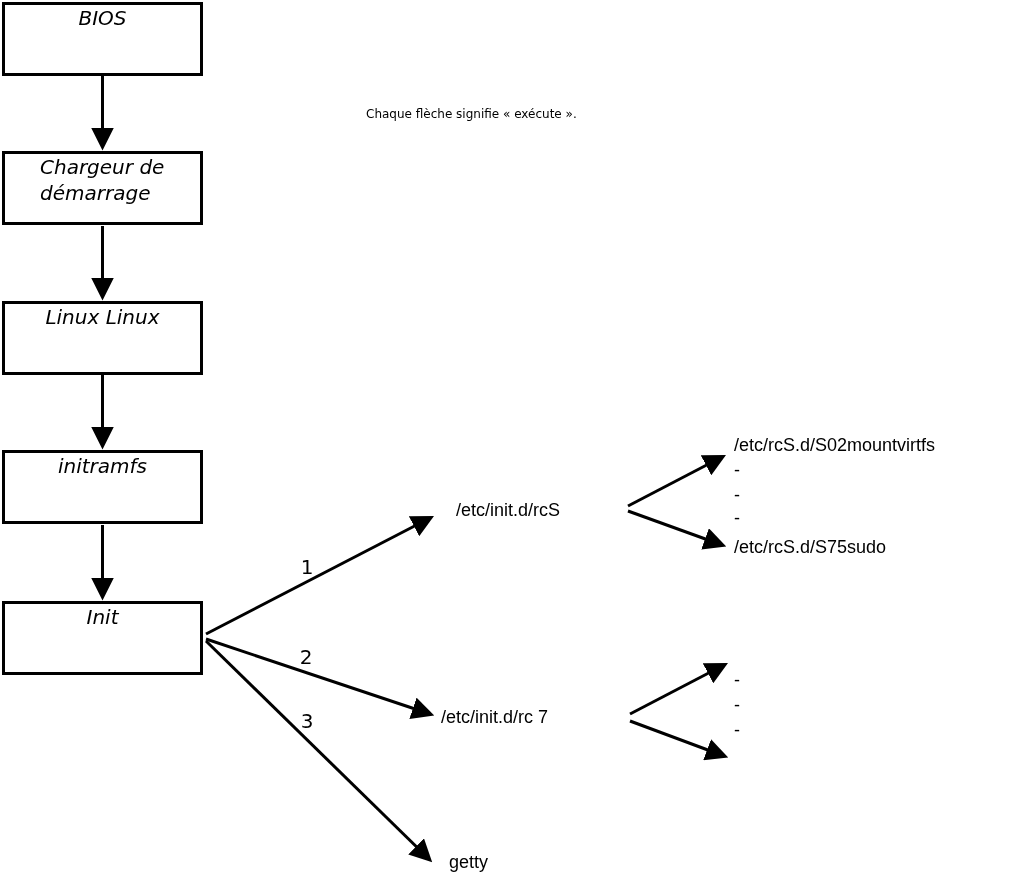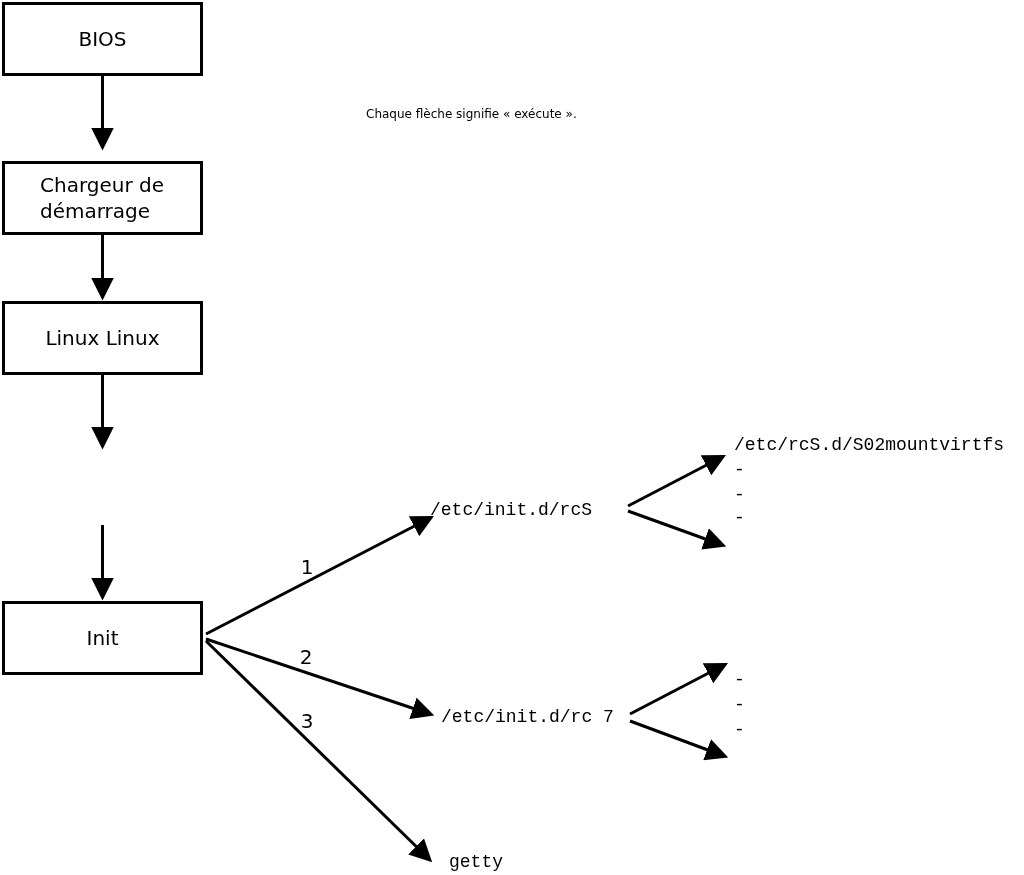--- a/index.html
+++ b/index.html
@@ -15,44 +15,45 @@
   }
   #wires { position:absolute; left:0; top:0; color: var(--line); }
   .box {
     position: absolute;
     left: 2px;
     width: 195px;
     height: 68px;
     border: 3px solid var(--line);
     background: var(--boxfill);
     display: flex;
-    align-items: center;
+    align-items: flex-start;
     justify-content: center;
     font-size: 20px;
     line-height: 1.3;
+    font-style: italic;
   }
   .box .lbl { text-align: center; }
   .box .lbl.wrap { width: 125px; text-align: left; }
   .note {
     position: absolute;
     left: 366px;
     top: 114px;
     transform: translateY(-50%);
     font-size: 12px;
     white-space: pre;
   }
   .num {
     position: absolute;
     transform: translate(-50%,-50%);
     font-size: 20px;
   }
   .mono {
     position: absolute;
     transform: translateY(-50%);
-    font-family: Liberation Mono, monospace;
+    font-family: Liberation Sans, sans-serif;
     font-size: 18px;
     white-space: pre;
   }
 </style>
 </head>
 <body>
 
 <div id="canvas">
 
   <svg id="wires" width="1024" height="875" viewBox="0 0 1024 875">
@@ -76,40 +77,44 @@
 
     <line x1="630" y1="714" x2="724" y2="665" stroke="currentColor" stroke-width="3" marker-end="url(#ah)"></line>
     <line x1="630" y1="721" x2="724" y2="756" stroke="currentColor" stroke-width="3" marker-end="url(#ah)"></line>
   </svg>
 
   <div class="note">Chaque flèche signifie « exécute ».</div>
 
   <div class="box" style="top:2px">
     <span class="lbl">BIOS</span>
   </div>
-  <div class="box" style="top:161px">
+  <div class="box" style="top:151px">
     <span class="lbl wrap">Chargeur de démarrage</span>
   </div>
   <div class="box" style="top:301px">
     <span class="lbl">Linux Linux</span>
+  </div>
+  <div class="box" style="top:450px">
+    <span class="lbl">initramfs</span>
   </div>
   <div class="box" style="top:601px">
     <span class="lbl">Init</span>
   </div>
 
   <div class="num" style="left:307px;top:567px">1</div>
   <div class="num" style="left:306px;top:657px">2</div>
   <div class="num" style="left:307px;top:721px">3</div>
 
-  <div class="mono" style="left:430px;top:510px">/etc/init.d/rcS</div>
+  <div class="mono" style="left:456px;top:510px">/etc/init.d/rcS</div>
   <div class="mono" style="left:441px;top:717px">/etc/init.d/rc 7</div>
   <div class="mono" style="left:449px;top:862px">getty</div>
 
   <div class="mono" style="left:734px;top:445px">/etc/rcS.d/S02mountvirtfs</div>
   <div class="mono" style="left:734px;top:470px">-</div>
   <div class="mono" style="left:734px;top:495px">-</div>
   <div class="mono" style="left:734px;top:518px">-</div>
+  <div class="mono" style="left:734px;top:547px">/etc/rcS.d/S75sudo</div>
 
   <div class="mono" style="left:734px;top:680px">-</div>
   <div class="mono" style="left:734px;top:705px">-</div>
   <div class="mono" style="left:734px;top:730px">-</div>
 
 </div>
 
 </body></html>

